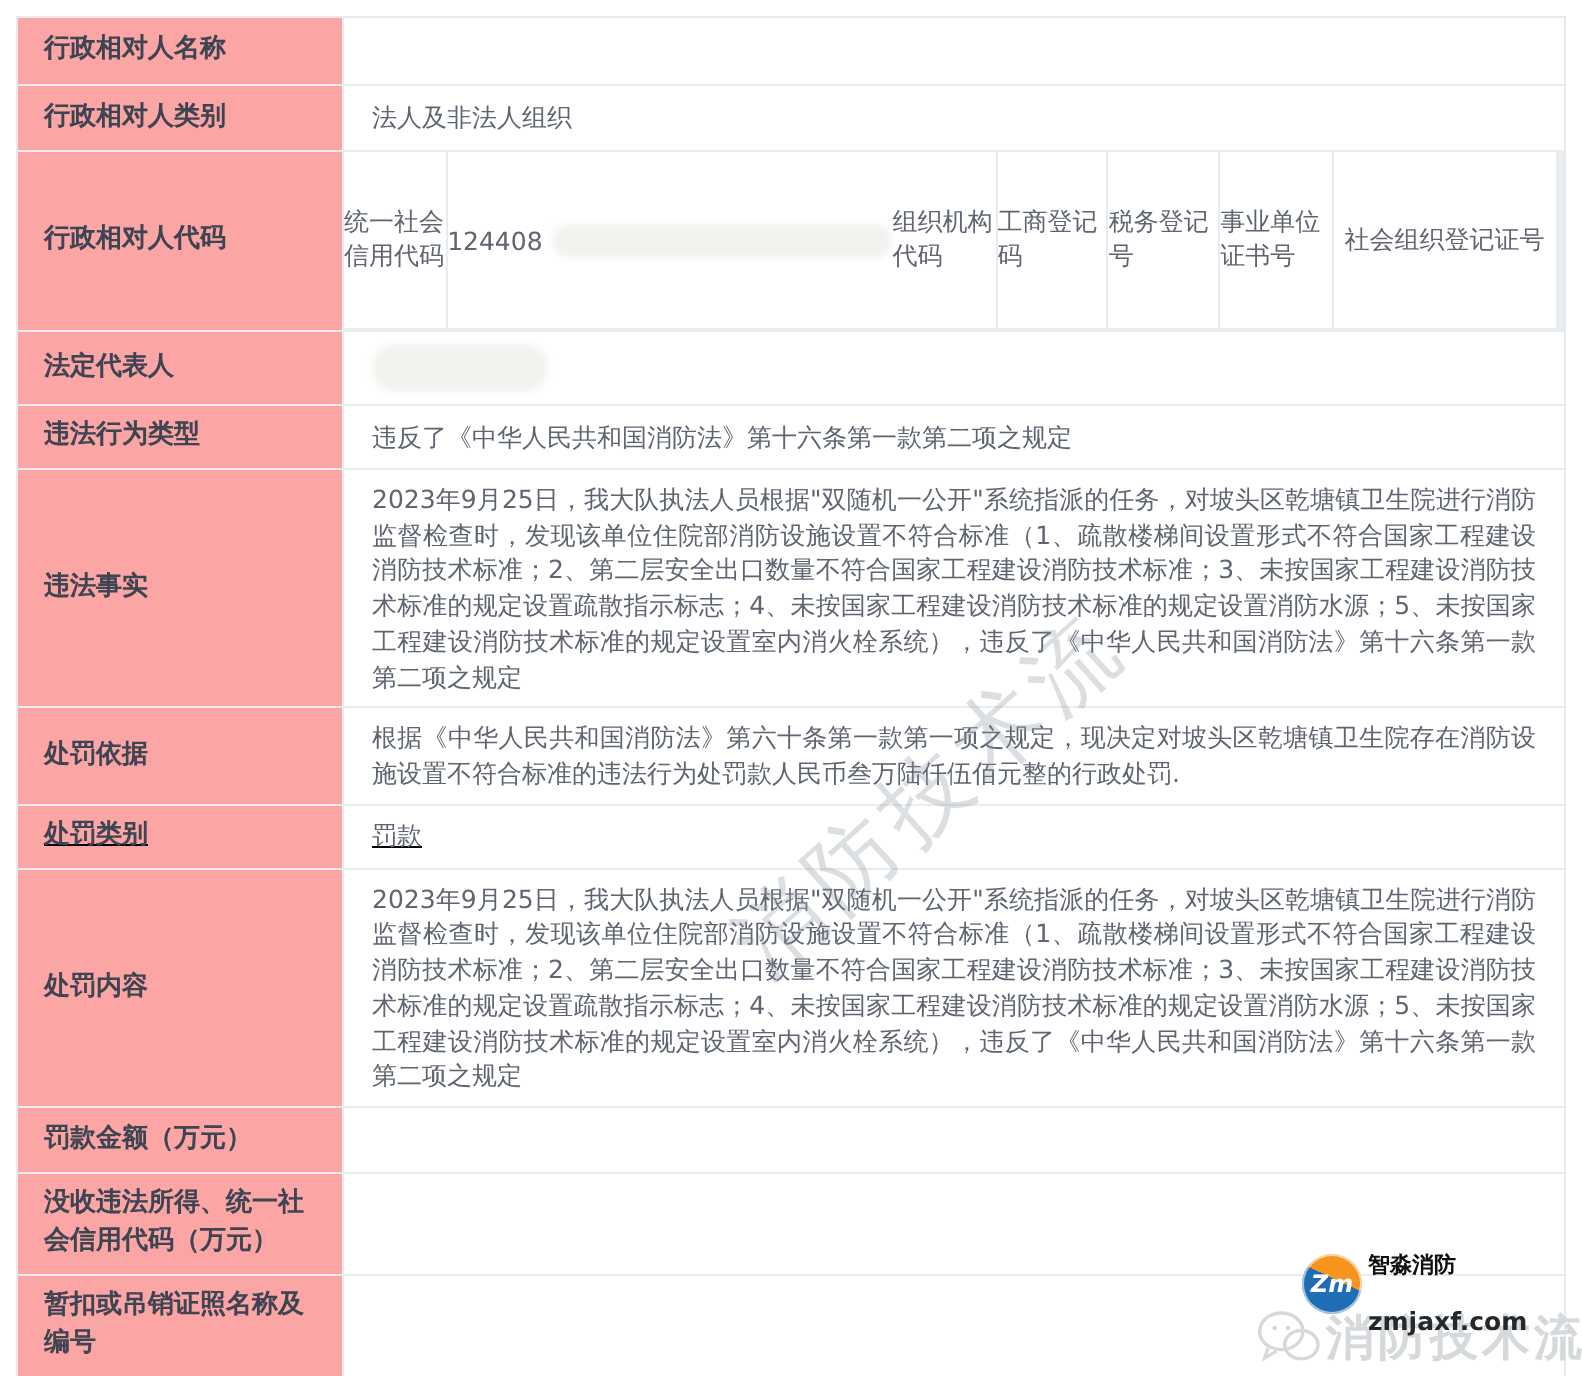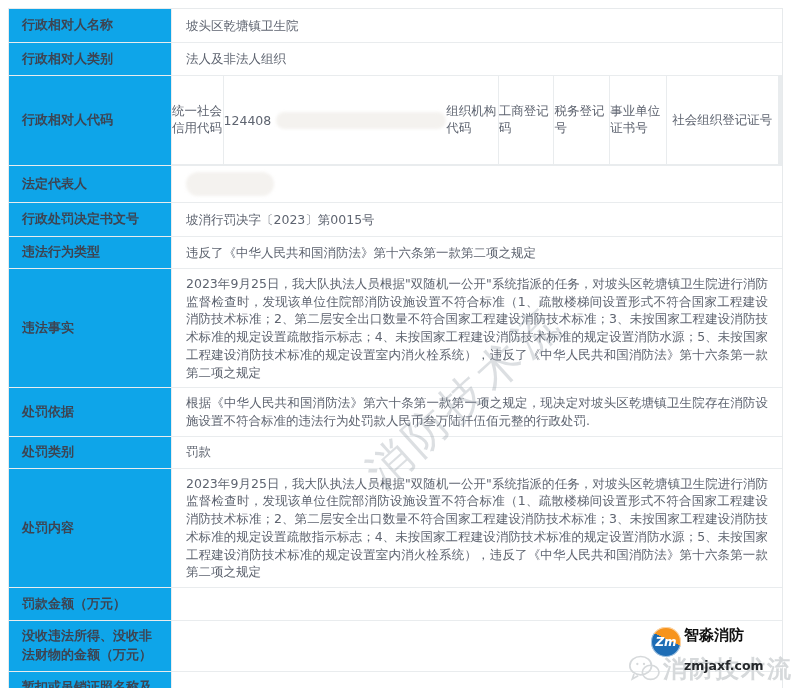--- a/index.html
+++ b/index.html
@@ -14,39 +14,39 @@
     position: absolute;
     left: 8px; top: 8px;
     width: 775px;
     border: 1px solid #e7eaec;
     background: #fff;
   }
   .row { display: flex; border-bottom: 1px solid #e9ecee; }
   .row:last-child { border-bottom: none; }
   .cell-label {
     width: 163px; min-width: 163px;
-    background: #0ea5e9;
+    background: #fca5a5;
     border-right: 1px solid #e9ecee;
     padding: 6px 10px 6px 13px;
     font-size: 13px;
     font-weight: 600;
     color: #3d4452;
     display: flex; align-items: center;
     line-height: 1.45;
   }
   .cell-value {
     flex: 1;
     padding: 6px 14px;
     font-size: 12.5px;
     color: #5e6470;
     display: flex; align-items: center;
     line-height: 1.42;
     background: #fff;
   }
-  .cell-value.long { text-align: justify; } .h29 { min-height: 29px; }
+  .cell-value.long { text-align: justify; } .h29 { min-height: 29px; text-decoration: underline; }
   .h31 { min-height: 31px; } .h33 { min-height: 33px; }
   .h34 { min-height: 34px; } .h45 { min-height: 45px; }
   .h47 { min-height: 47px; } .h85 { min-height: 85px; }
   .h90 { min-height: 90px; }
 
   
   .codes-wrap { flex: 1; display: flex; flex-direction: row; font-size: 12.5px; color: #5e6470; background: #fff; }
   .codes-top { display: flex; border-bottom: 1px solid #e9ecee; min-height: 31px; }
   .codes-top .c-left {
     width: 32.6%; border-right: 1px solid #e9ecee;
@@ -98,31 +98,30 @@
   .brand-row { position: absolute; left: 24px; top: 0; display: flex; align-items: flex-start; }
   .logo-circle {
     width: 30px; height: 30px; border-radius: 50%;
     background: linear-gradient(205deg, #f7941d 43%, #1e6db5 43%);
     display: flex; align-items: center; justify-content: center;
     color: #fff; font-weight: bold; font-style: italic;
     font-size: 12px; flex: none;
     box-shadow: 0 0 0 1px rgba(255,255,255,0.6) inset;
   }
   .brand-text { margin-left: 3px; display: flex; flex-direction: column; }
-  .brand-name { font-size: 15px; font-weight: bold; color: #101010; line-height: 1.1; }
+  .brand-name { font-size: 11px; font-weight: bold; color: #101010; line-height: 1.1; }
   .brand-domain { font-size: 12.5px; font-weight: bold; color: #25282b; line-height: 1.2; margin-top: 14px; }
 </style>
 </head>
 <body>
 
 <div class="doc-table">
 
   <div class="row h34">
     <div class="cell-label">行政相对人名称</div>
-    <div class="cell-value">坡头区乾塘镇卫生院</div>
   </div>
 
   <div class="row h33">
     <div class="cell-label">行政相对人类别</div>
     <div class="cell-value">法人及非法人组织</div>
   </div>
 
   <div class="row h90">
     <div class="cell-label">行政相对人代码</div>
     <div class="codes-wrap">
@@ -150,24 +149,20 @@
     </div>
   </div>
 
   <div class="row h33">
     <div class="cell-label">法定代表人</div>
     <div class="cell-value">
       <span class="redact rep"></span>
     </div>
   </div>
 
-  <div class="row h34">
-    <div class="cell-label">行政处罚决定书文号</div>
-    <div class="cell-value">坡消行罚决字〔2023〕第0015号</div>
-  </div>
 
   <div class="row h31">
     <div class="cell-label">违法行为类型</div>
     <div class="cell-value">违反了《中华人民共和国消防法》第十六条第一款第二项之规定</div>
   </div>
 
   <div class="row h85">
     <div class="cell-label">违法事实</div>
     <div class="cell-value long">2023年9月25日，我大队执法人员根据"双随机一公开"系统指派的任务，对坡头区乾塘镇卫生院进行消防监督检查时，发现该单位住院部消防设施设置不符合标准（1、疏散楼梯间设置形式不符合国家工程建设消防技术标准；2、第二层安全出口数量不符合国家工程建设消防技术标准；3、未按国家工程建设消防技术标准的规定设置疏散指示标志；4、未按国家工程建设消防技术标准的规定设置消防水源；5、未按国家工程建设消防技术标准的规定设置室内消火栓系统），违反了《中华人民共和国消防法》第十六条第一款第二项之规定</div>
   </div>
@@ -185,21 +180,21 @@
   <div class="row h90">
     <div class="cell-label">处罚内容</div>
     <div class="cell-value long">2023年9月25日，我大队执法人员根据"双随机一公开"系统指派的任务，对坡头区乾塘镇卫生院进行消防监督检查时，发现该单位住院部消防设施设置不符合标准（1、疏散楼梯间设置形式不符合国家工程建设消防技术标准；2、第二层安全出口数量不符合国家工程建设消防技术标准；3、未按国家工程建设消防技术标准的规定设置疏散指示标志；4、未按国家工程建设消防技术标准的规定设置消防水源；5、未按国家工程建设消防技术标准的规定设置室内消火栓系统），违反了《中华人民共和国消防法》第十六条第一款第二项之规定</div>
   </div>
 
   <div class="row h33">
     <div class="cell-label">罚款金额（万元）</div>
   </div>
 
   <div class="row h47">
-    <div class="cell-label">没收违法所得、没收非法财物的金额（万元）</div>
+    <div class="cell-label">没收违法所得、统一社会信用代码（万元）</div>
     <div class="cell-value"></div>
   </div>
 
   <div class="row h33">
     <div class="cell-label">暂扣或吊销证照名称及编号</div>
     <div class="cell-value"></div>
   </div>
 
 </div>
 

